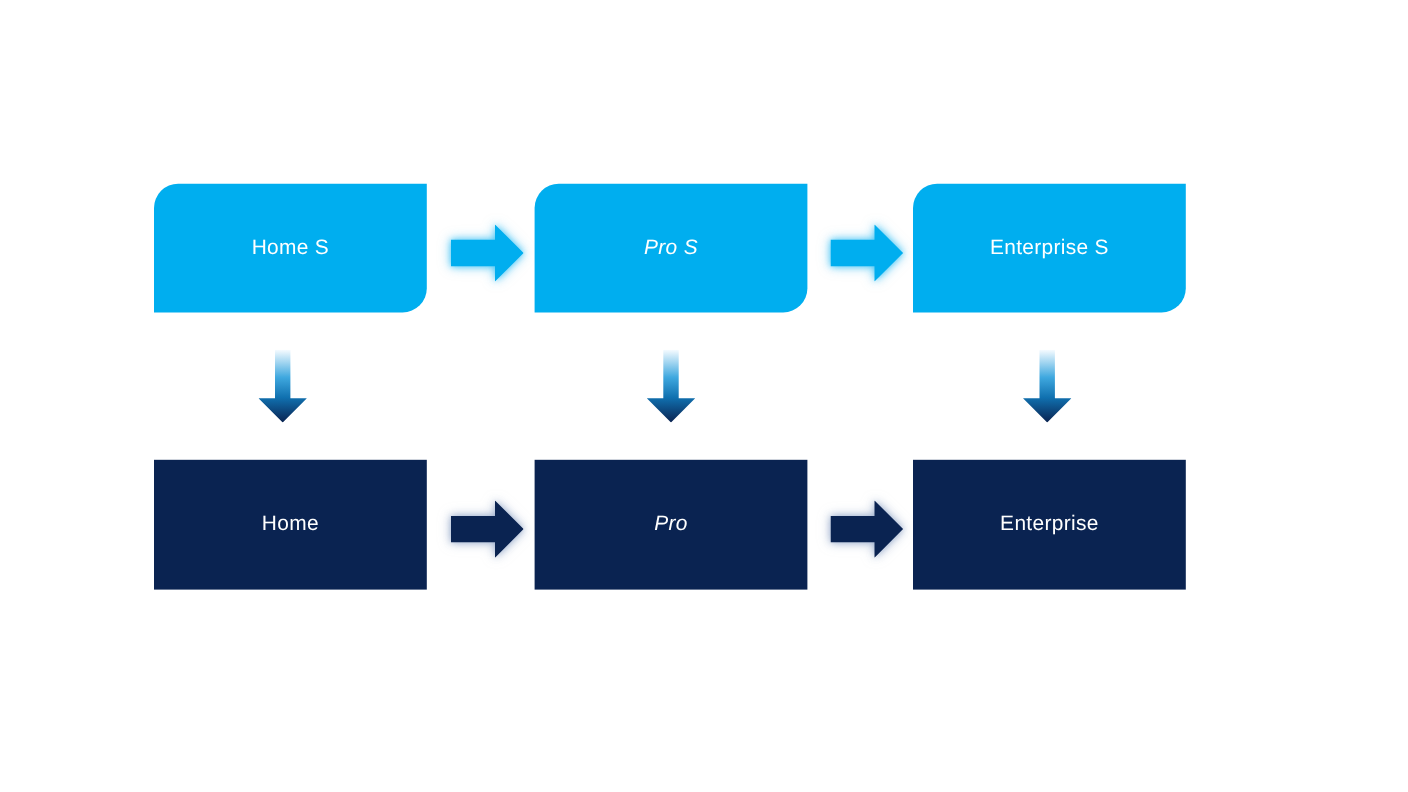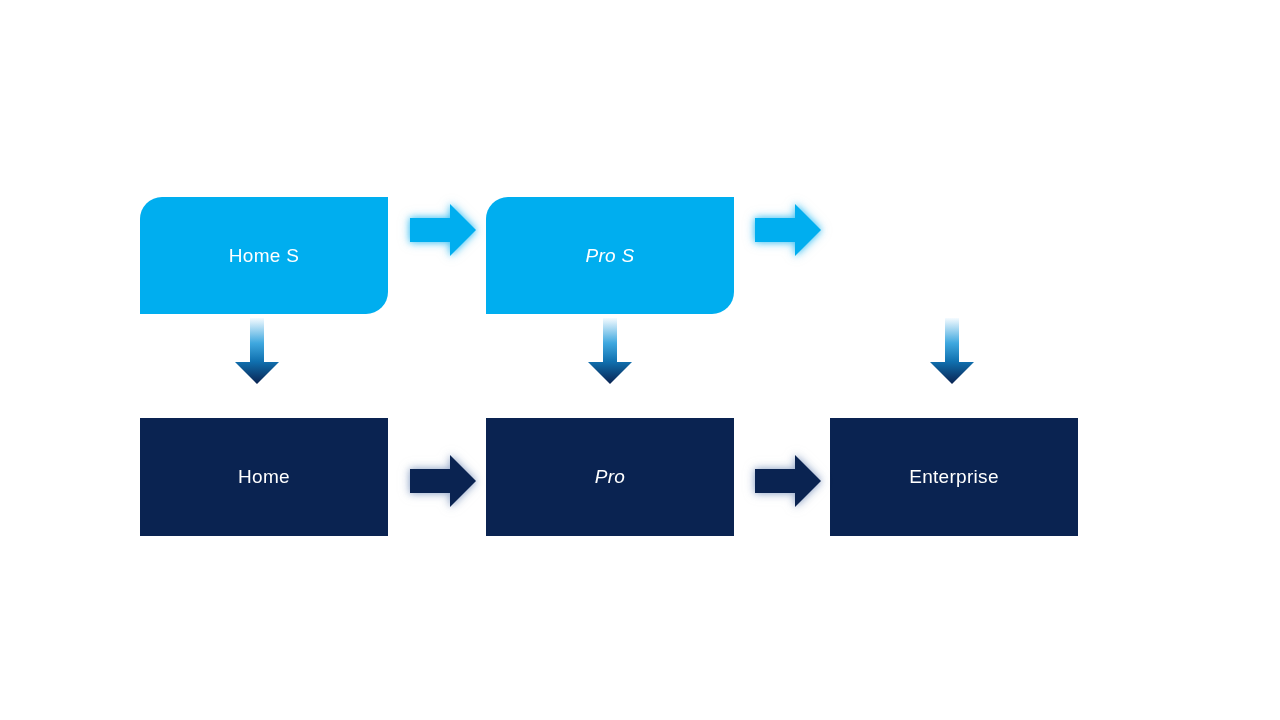--- a/index.html
+++ b/index.html
@@ -28,21 +28,20 @@
     font-weight: 400;
     letter-spacing: 0.3px;
     text-align: center;
     white-space: nowrap;
   }
   .box.top {
     top: 167px;
     height: 117px;
     background: var(--top-box, #00aeef);
     border-radius: 22px 0 22px 0;
-    margin-top: 30px;
   }
   .box.bottom {
     top: 418px;
     height: 118px;
     background: var(--bottom-box, #0a2351);
   }
   .col-1 { left: 140px; }
   .col-2 { left: 486px; font-style: italic; }
   .col-3 { left: 830px; }
 
@@ -103,20 +102,23 @@
       </defs>
     </svg>
   </div>
 
   <div class="box top col-1">
     <span class="label">Home S</span>
   </div>
   <div class="box top col-2">
     <span class="label">Pro S</span>
   </div>
+  <div class="box top col-3">
+    <span class="label">Enterprise S</span>
+  </div>
 
   <div class="rarrow light top-row gap-1">
     <svg viewBox="0 0 66 52" width="66" height="52">
         <polygon points="0,14 40,14 40,0 66,26 40,52 40,38 0,38"></polygon>
       </svg>
   </div>
   <div class="rarrow light top-row gap-2">
     <svg viewBox="0 0 66 52" width="66" height="52">
         <polygon points="0,14 40,14 40,0 66,26 40,52 40,38 0,38"></polygon>
       </svg>

